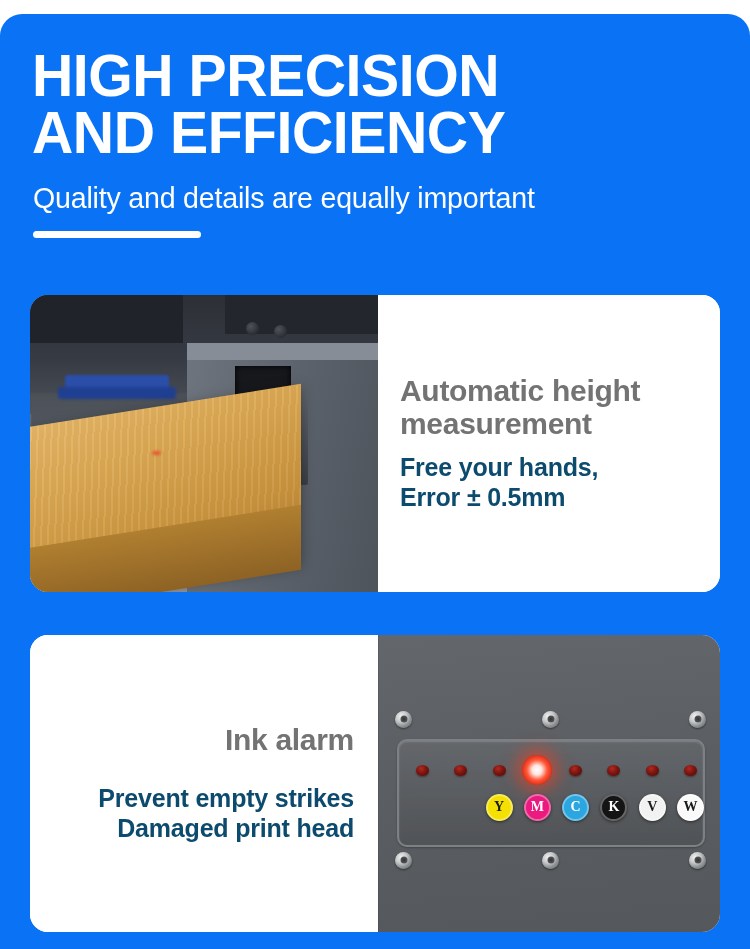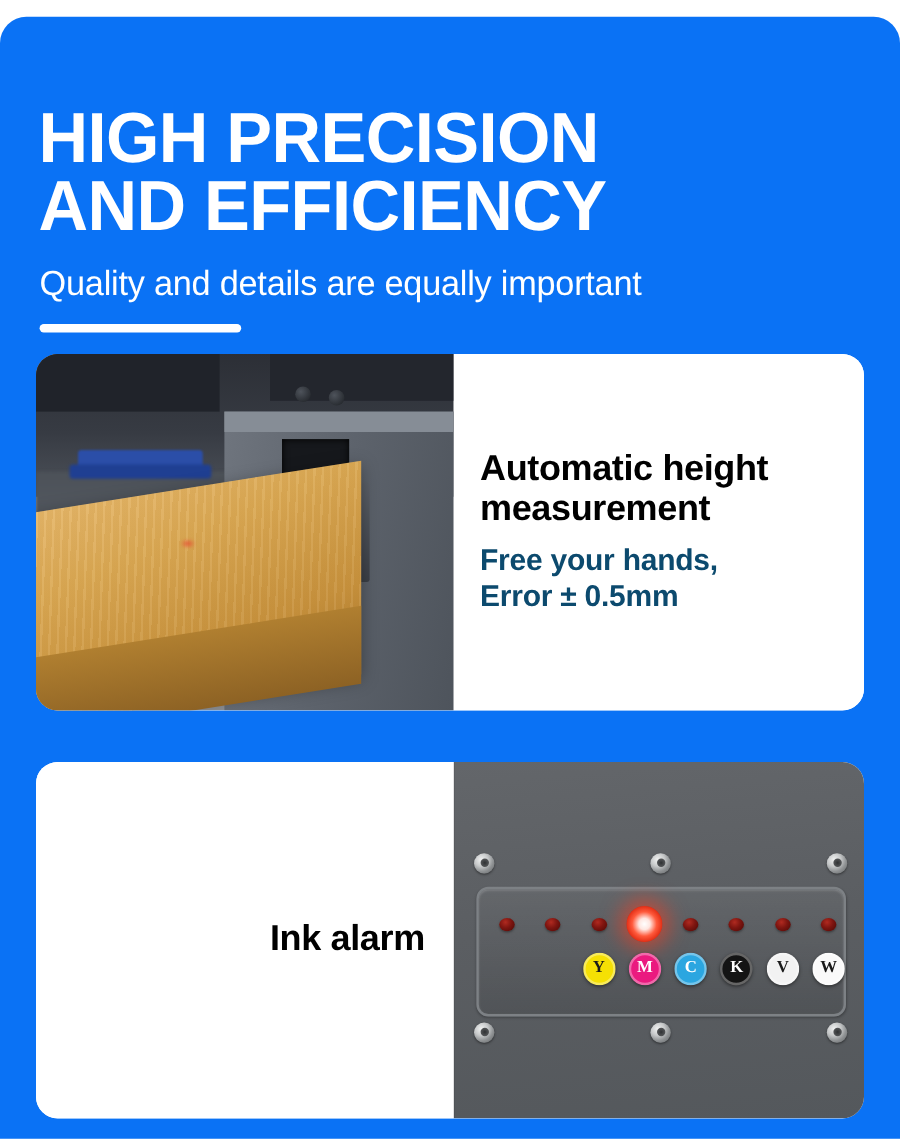--- a/index.html
+++ b/index.html
@@ -25,21 +25,20 @@
     border-top-right-radius: 22px;
     overflow: hidden;
   }
 
   
   .header {
     position: absolute;
     left: 32px;
     top: 34px;
     width: 690px;
-    margin-top: 39px;
   }
   .headline {
     color: #ffffff;
     font-size: 59px;
     line-height: 0.96;
     font-weight: bold;
     letter-spacing: -0.5px;
     transform: scaleX(0.97);
     transform-origin: left center;
     white-space: pre-line;
@@ -84,21 +83,21 @@
     flex-direction: column;
     justify-content: center;
     box-sizing: border-box;
   }
   .card-top .card-photo { width: 348px; }
   .card-top .card-text { padding: 0 20px 0 22px; align-items: flex-start; text-align: left; }
   .card-bottom .card-photo { width: 342px; order: 2; }
   .card-bottom .card-text { padding: 0 24px 0 20px; align-items: flex-end; text-align: right; gap: 16px; }
 
   .card-title {
-    color: #000000;
+    color: #737373;
     font-weight: bold;
     font-size: 30px;
     line-height: 1.08;
     letter-spacing: -0.3px;
     margin: 0;
     white-space: pre-line;
   }
   .card-sub {
     color: #0c4a6e;
     font-weight: bold;
@@ -319,16 +318,18 @@
             <div class="ink-badge" style="left: calc(46.6% - 13.5px); top: calc(58% - 13.5px); background: rgb(234, 26, 127); color: rgb(255, 255, 255);">M</div>
             <div class="ink-badge" style="left: calc(57.8% - 13.5px); top: calc(58% - 13.5px); background: rgb(43, 166, 224); color: rgb(255, 255, 255);">C</div>
             <div class="ink-badge" style="left: calc(69% - 13.5px); top: calc(58% - 13.5px); background: rgb(20, 20, 20); color: rgb(255, 255, 255);">K</div>
             <div class="ink-badge" style="left: calc(80.2% - 13.5px); top: calc(58% - 13.5px); background: rgb(242, 242, 242); color: rgb(26, 26, 26);">V</div>
             <div class="ink-badge" style="left: calc(91.4% - 13.5px); top: calc(58% - 13.5px); background: rgb(250, 250, 250); color: rgb(26, 26, 26);">W</div>
           </div>
       </div>
     </div>
     <div class="card-text">
       <div class="card-title">Ink alarm</div>
+      <div class="card-sub">Prevent empty strikes
+Damaged print head</div>
     </div>
   </div>
 
 </div>
 
 </body></html>

